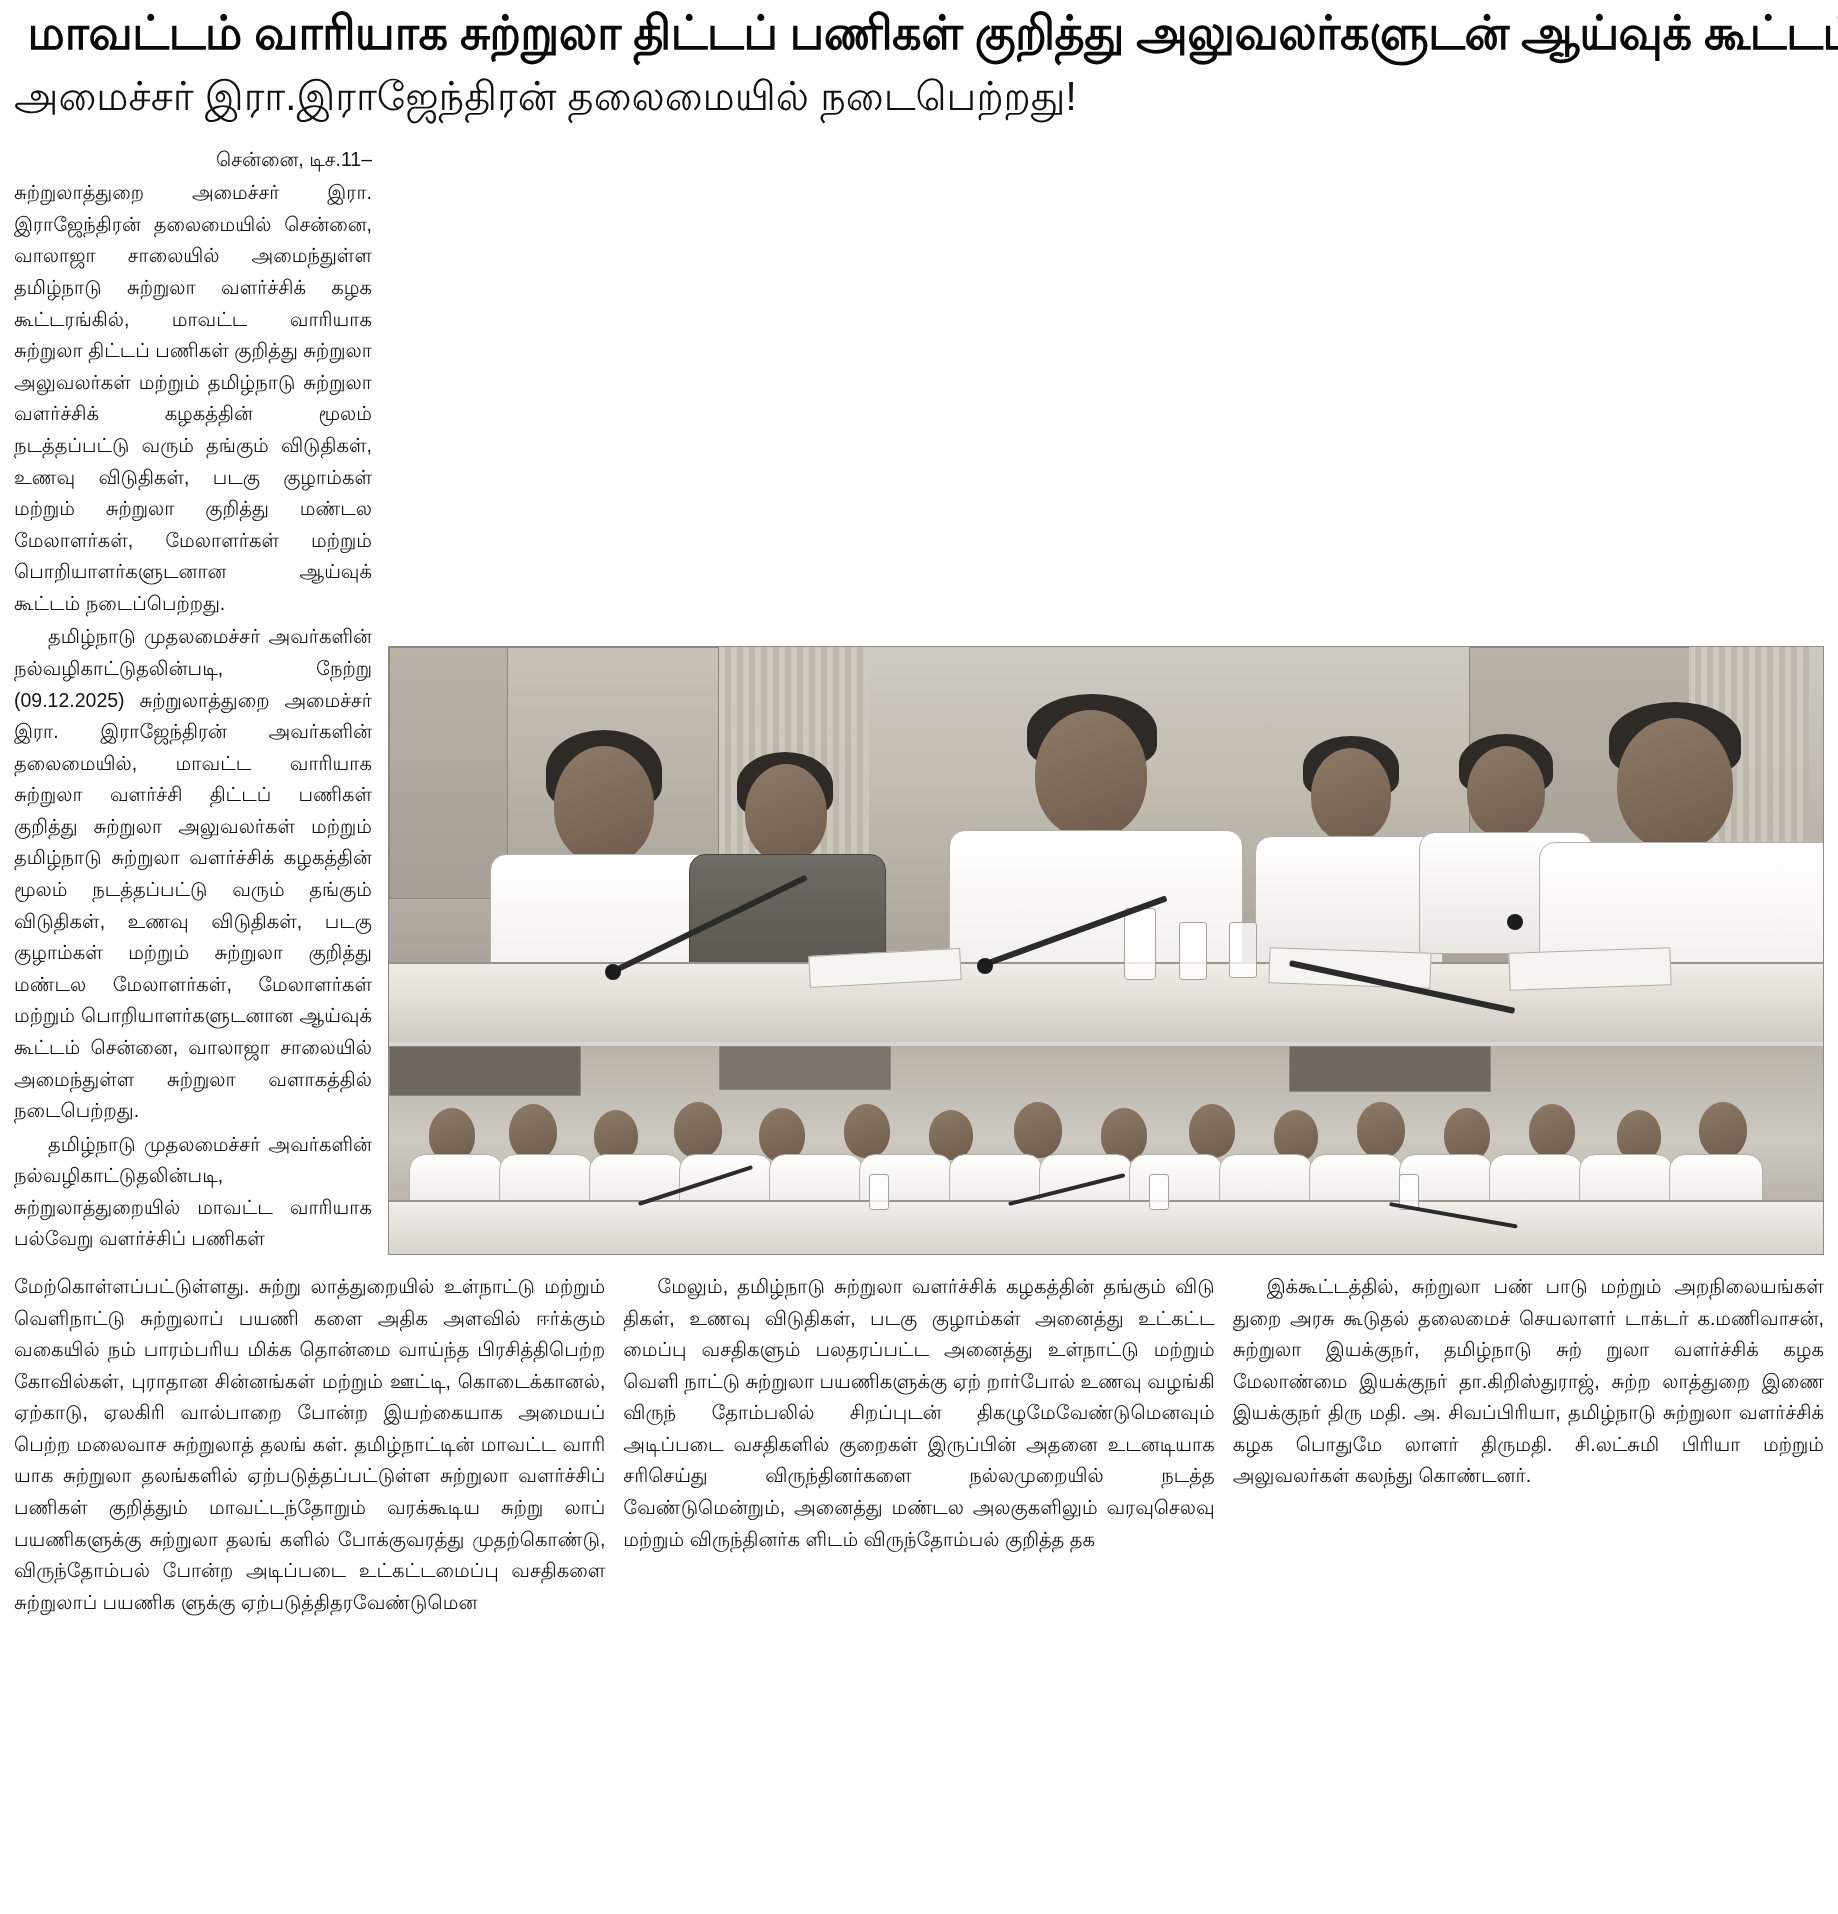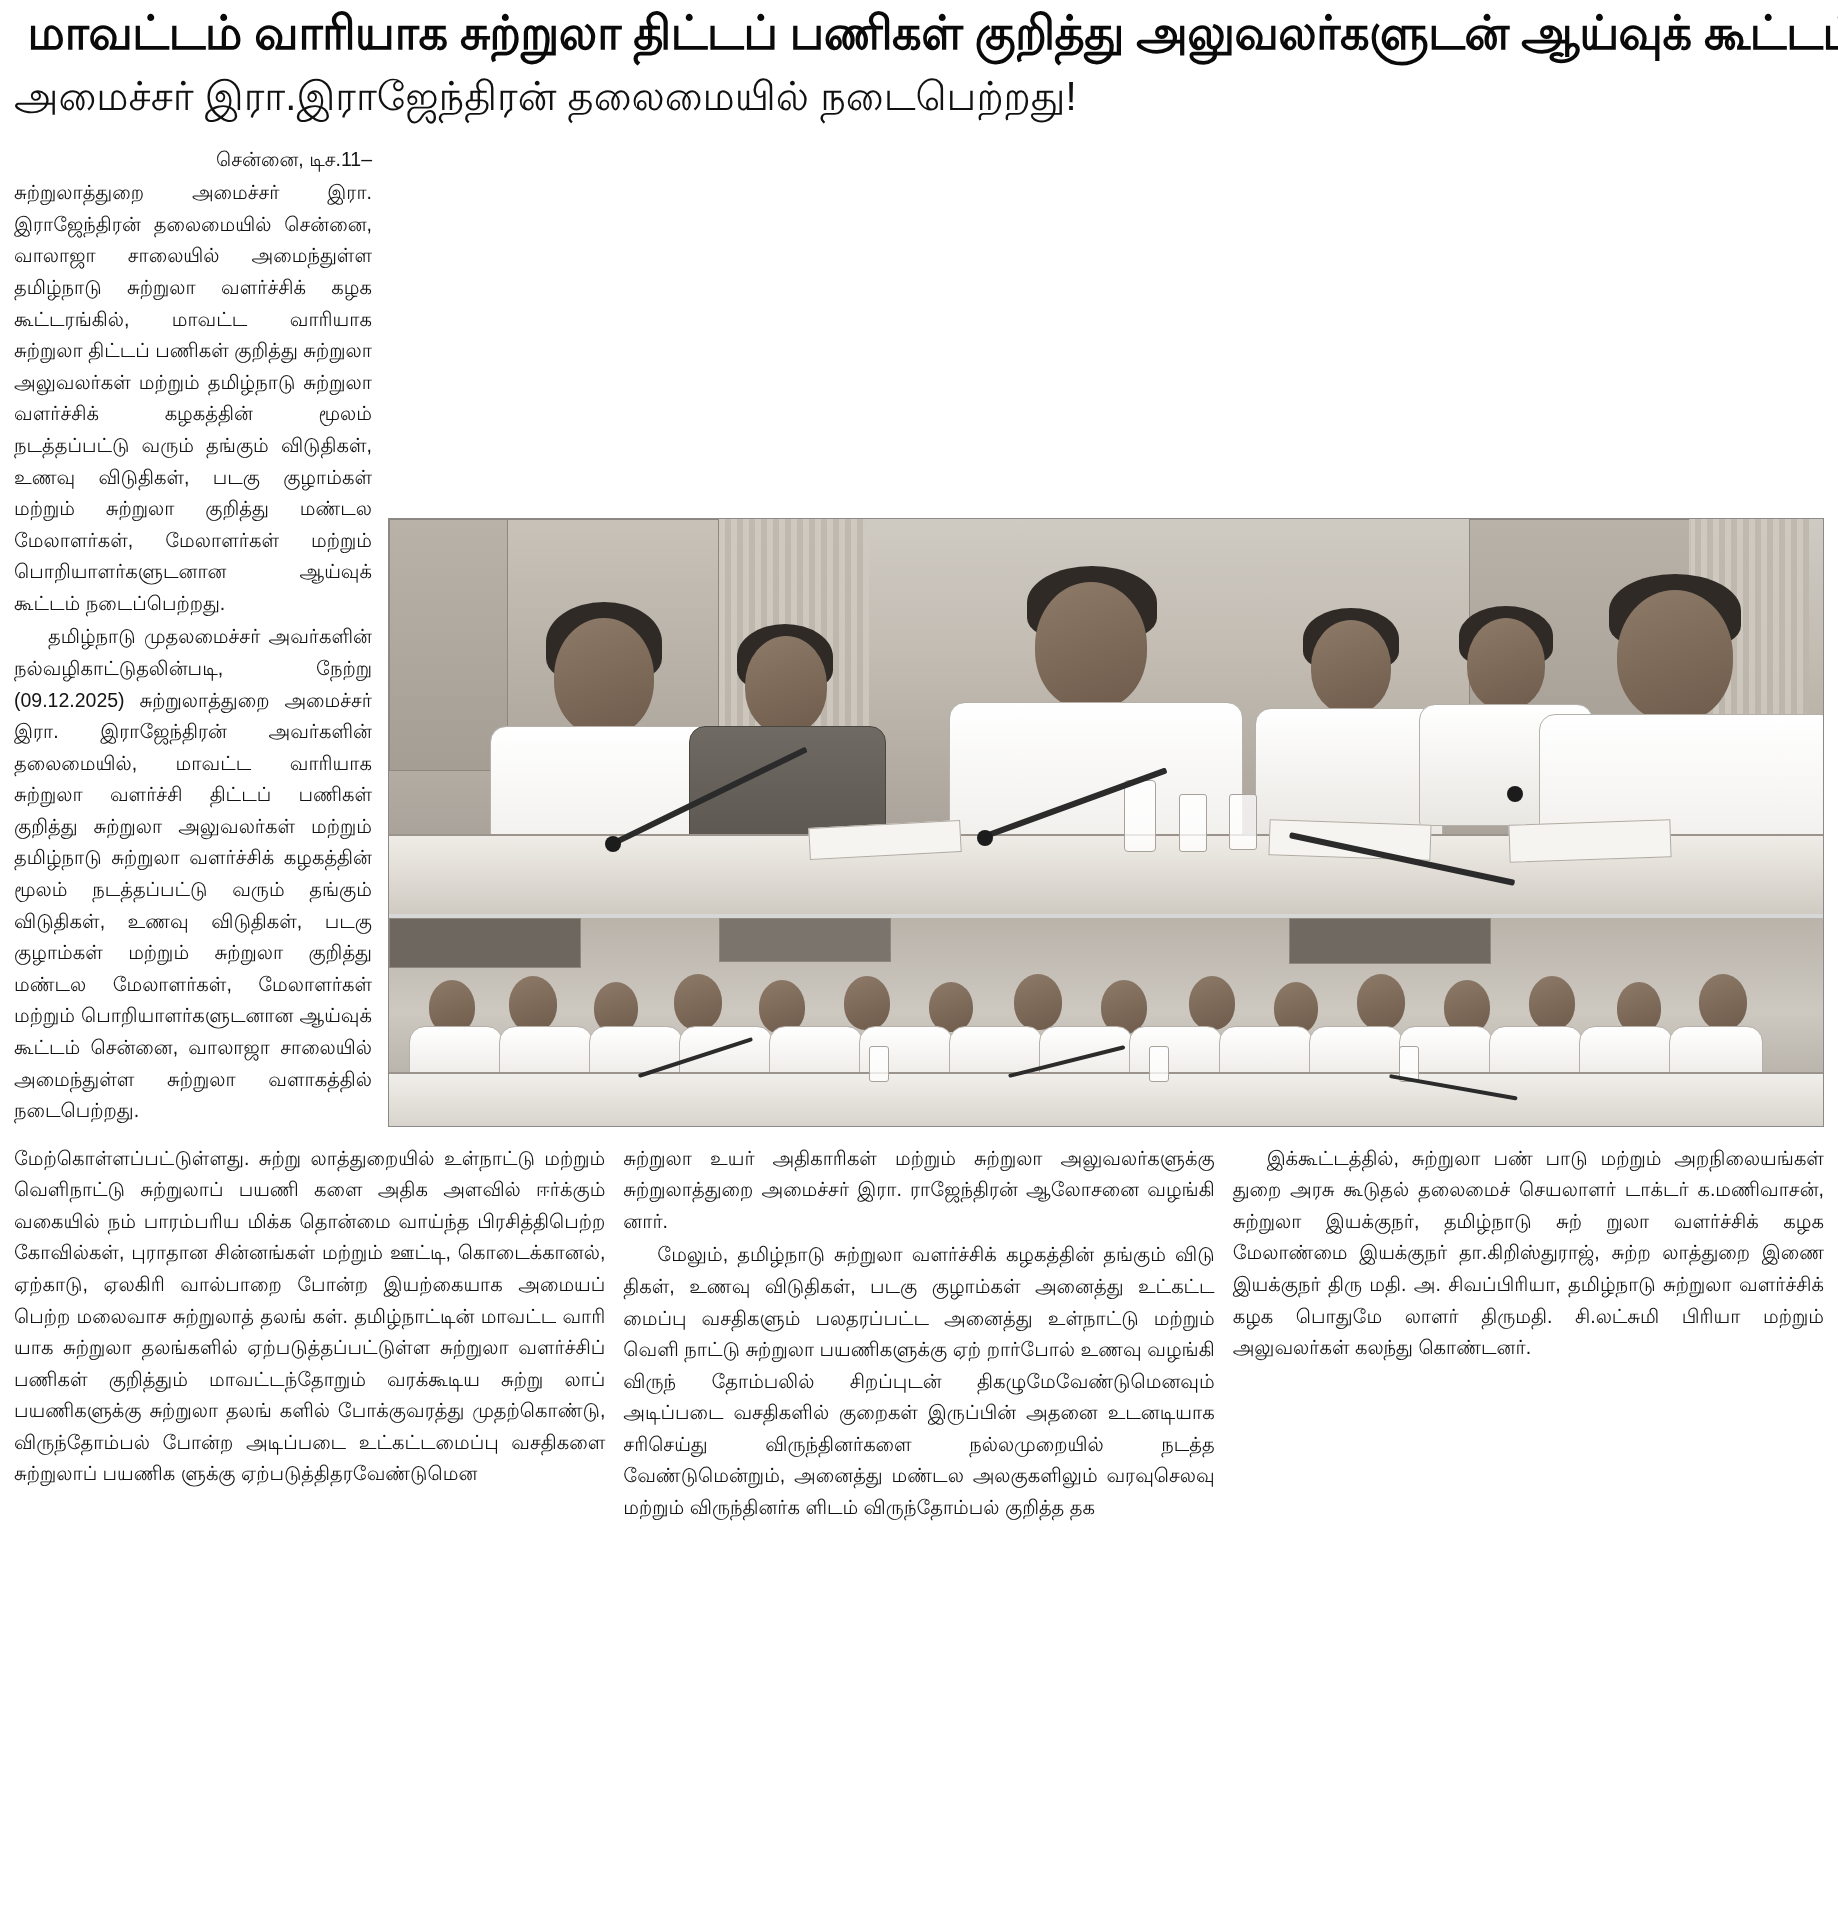--- a/index.html
+++ b/index.html
@@ -210,20 +210,21 @@
   </div>
 
   <div class="content">
 
     <div class="top-row">
 
       <div class="col-narrow">
         <div class="dateline">சென்னை, டிச.11–</div>
         <p class="body-text">சுற்றுலாத்துறை அமைச்சர் இரா. இராஜேந்திரன் தலைமையில் சென்னை, வாலாஜா சாலையில் அமைந்துள்ள தமிழ்நாடு சுற்றுலா வளர்ச்சிக் கழக கூட்டரங்கில், மாவட்ட வாரியாக சுற்றுலா திட்டப் பணிகள் குறித்து சுற்றுலா அலுவலர்கள் மற்றும் தமிழ்நாடு சுற்றுலா வளர்ச்சிக் கழகத்தின் மூலம் நடத்தப்பட்டு வரும் தங்கும் விடுதிகள், உணவு விடுதிகள், படகு குழாம்கள் மற்றும் சுற்றுலா குறித்து மண்டல மேலாளர்கள், மேலாளர்கள் மற்றும் பொறியாளர்களுடனான ஆய்வுக் கூட்டம் நடைப்பெற்றது.</p>
         <p class="body-text indent">தமிழ்நாடு முதலமைச்சர் அவர்களின் நல்வழிகாட்டுதலின்படி, நேற்று (09.12.2025) சுற்றுலாத்துறை அமைச்சர் இரா. இராஜேந்திரன் அவர்களின் தலைமையில், மாவட்ட வாரியாக சுற்றுலா வளர்ச்சி திட்டப் பணிகள் குறித்து சுற்றுலா அலுவலர்கள் மற்றும் தமிழ்நாடு சுற்றுலா வளர்ச்சிக் கழகத்தின் மூலம் நடத்தப்பட்டு வரும் தங்கும் விடுதிகள், உணவு விடுதிகள், படகு குழாம்கள் மற்றும் சுற்றுலா குறித்து மண்டல மேலாளர்கள், மேலாளர்கள் மற்றும் பொறியாளர்களுடனான ஆய்வுக் கூட்டம் சென்னை, வாலாஜா சாலையில் அமைந்துள்ள சுற்றுலா வளாகத்தில் நடைபெற்றது.</p>
+        <p class="body-text indent">தமிழ்நாடு முதலமைச்சர் அவர்களின் நல்வழிகாட்டுதலின்படி, சுற்றுலாத்துறையில் மாவட்ட வாரியாக பல்வேறு வளர்ச்சிப் பணிகள்</p>
       </div>
 
       <div class="photo-wrap">
         <div class="photos">
 
           <div class="photo photo-top">
             <div class="room-bg"></div>
             <div class="wall-panel" style="left:0;top:0;width:120px;height:250px;"></div>
             <div class="wall-panel" style="left:118px;top:0;width:210px;height:215px;background:linear-gradient(180deg,#c8c2b9,#b0a9a0);"></div>
             <div class="curtain" style="left:330px;width:150px;"></div>
@@ -335,21 +336,20 @@
 
         </div>
       </div>
     </div>
 
     <div class="cols3">
       <div class="col3 first">
         <p class="body-text">மேற்கொள்ளப்பட்டுள்ளது. சுற்று லாத்துறையில் உள்நாட்டு மற்றும் வெளிநாட்டு சுற்றுலாப் பயணி களை அதிக அளவில் ஈர்க்கும் வகையில் நம் பாரம்பரிய மிக்க தொன்மை வாய்ந்த பிரசித்திபெற்ற கோவில்கள், புராதான சின்னங்கள் மற்றும் ஊட்டி, கொடைக்கானல், ஏற்காடு, ஏலகிரி வால்பாறை போன்ற இயற்கையாக அமையப் பெற்ற மலைவாச சுற்றுலாத் தலங் கள். தமிழ்நாட்டின் மாவட்ட வாரி யாக சுற்றுலா தலங்களில் ஏற்படுத்தப்பட்டுள்ள சுற்றுலா வளர்ச்சிப் பணிகள் குறித்தும் மாவட்டந்தோறும் வரக்கூடிய சுற்று லாப் பயணிகளுக்கு சுற்றுலா தலங் களில் போக்குவரத்து முதற்கொண்டு, விருந்தோம்பல் போன்ற அடிப்படை உட்கட்டமைப்பு வசதிகளை சுற்றுலாப் பயணிக ளுக்கு ஏற்படுத்திதரவேண்டுமென</p>
       </div>
       <div class="col3">
-        <p class="body-text">சுற்றுலா உயர் அதிகாரிகள் மற்றும் சுற்றுலா அலுவலர்களுக்கு சுற்றுலாத்துறை அமைச்சர் இரா. ராஜேந்திரன் ஆலோசனை வழங்கி னார்.</p>
         <p class="body-text indent">மேலும், தமிழ்நாடு சுற்றுலா வளர்ச்சிக் கழகத்தின் தங்கும் விடு திகள், உணவு விடுதிகள், படகு குழாம்கள் அனைத்து உட்கட்ட மைப்பு வசதிகளும் பலதரப்பட்ட அனைத்து உள்நாட்டு மற்றும் வெளி நாட்டு சுற்றுலா பயணிகளுக்கு ஏற் றார்போல் உணவு வழங்கி விருந் தோம்பலில் சிறப்புடன் திகழுமேவேண்டுமெனவும் அடிப்படை வசதிகளில் குறைகள் இருப்பின் அதனை உடனடியாக சரிசெய்து விருந்தினர்களை நல்லமுறையில் நடத்த வேண்டுமென்றும், அனைத்து மண்டல அலகுகளிலும் வரவுசெலவு மற்றும் விருந்தினர்க ளிடம் விருந்தோம்பல் குறித்த தக</p>
       </div>
       <div class="col3">
         <p class="body-text indent">இக்கூட்டத்தில், சுற்றுலா பண் பாடு மற்றும் அறநிலையங்கள் துறை அரசு கூடுதல் தலைமைச் செயலாளர் டாக்டர் க.மணிவாசன், சுற்றுலா இயக்குநர், தமிழ்நாடு சுற் றுலா வளர்ச்சிக் கழக மேலாண்மை இயக்குநர் தா.கிறிஸ்துராஜ், சுற்ற லாத்துறை இணை இயக்குநர் திரு மதி. அ. சிவப்பிரியா, தமிழ்நாடு சுற்றுலா வளர்ச்சிக் கழக பொதுமே லாளர் திருமதி. சி.லட்சுமி பிரியா மற்றும் அலுவலர்கள் கலந்து கொண்டனர்.</p>
       </div>
     </div>
 
   </div>
 </div>
 

